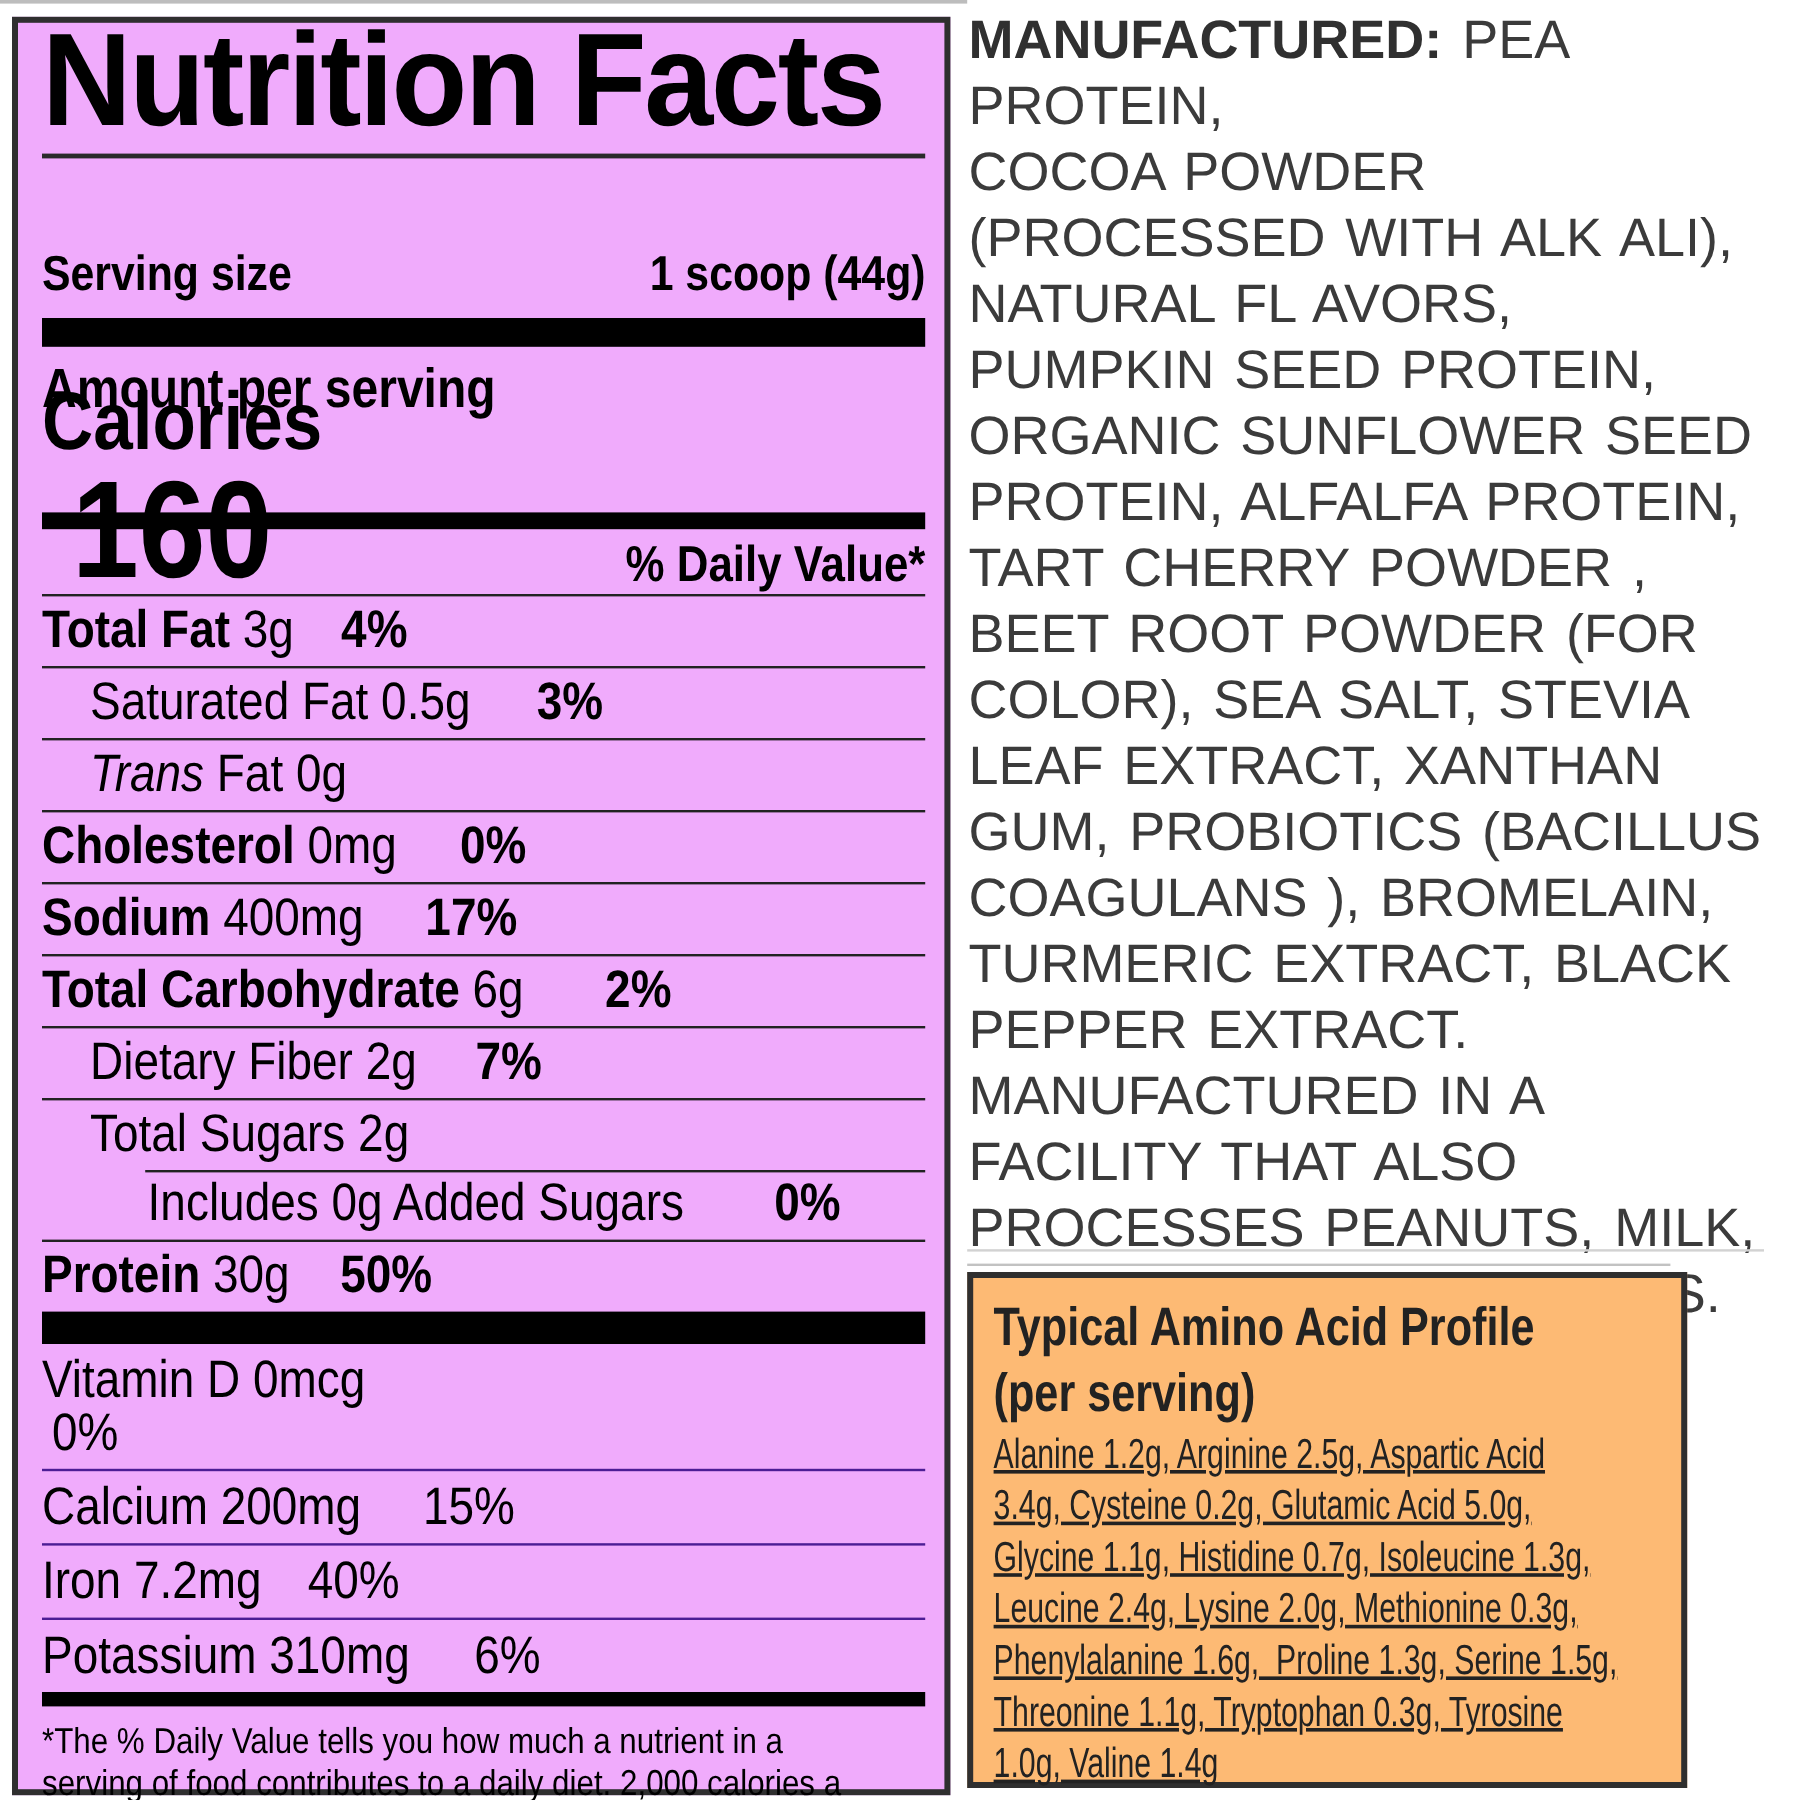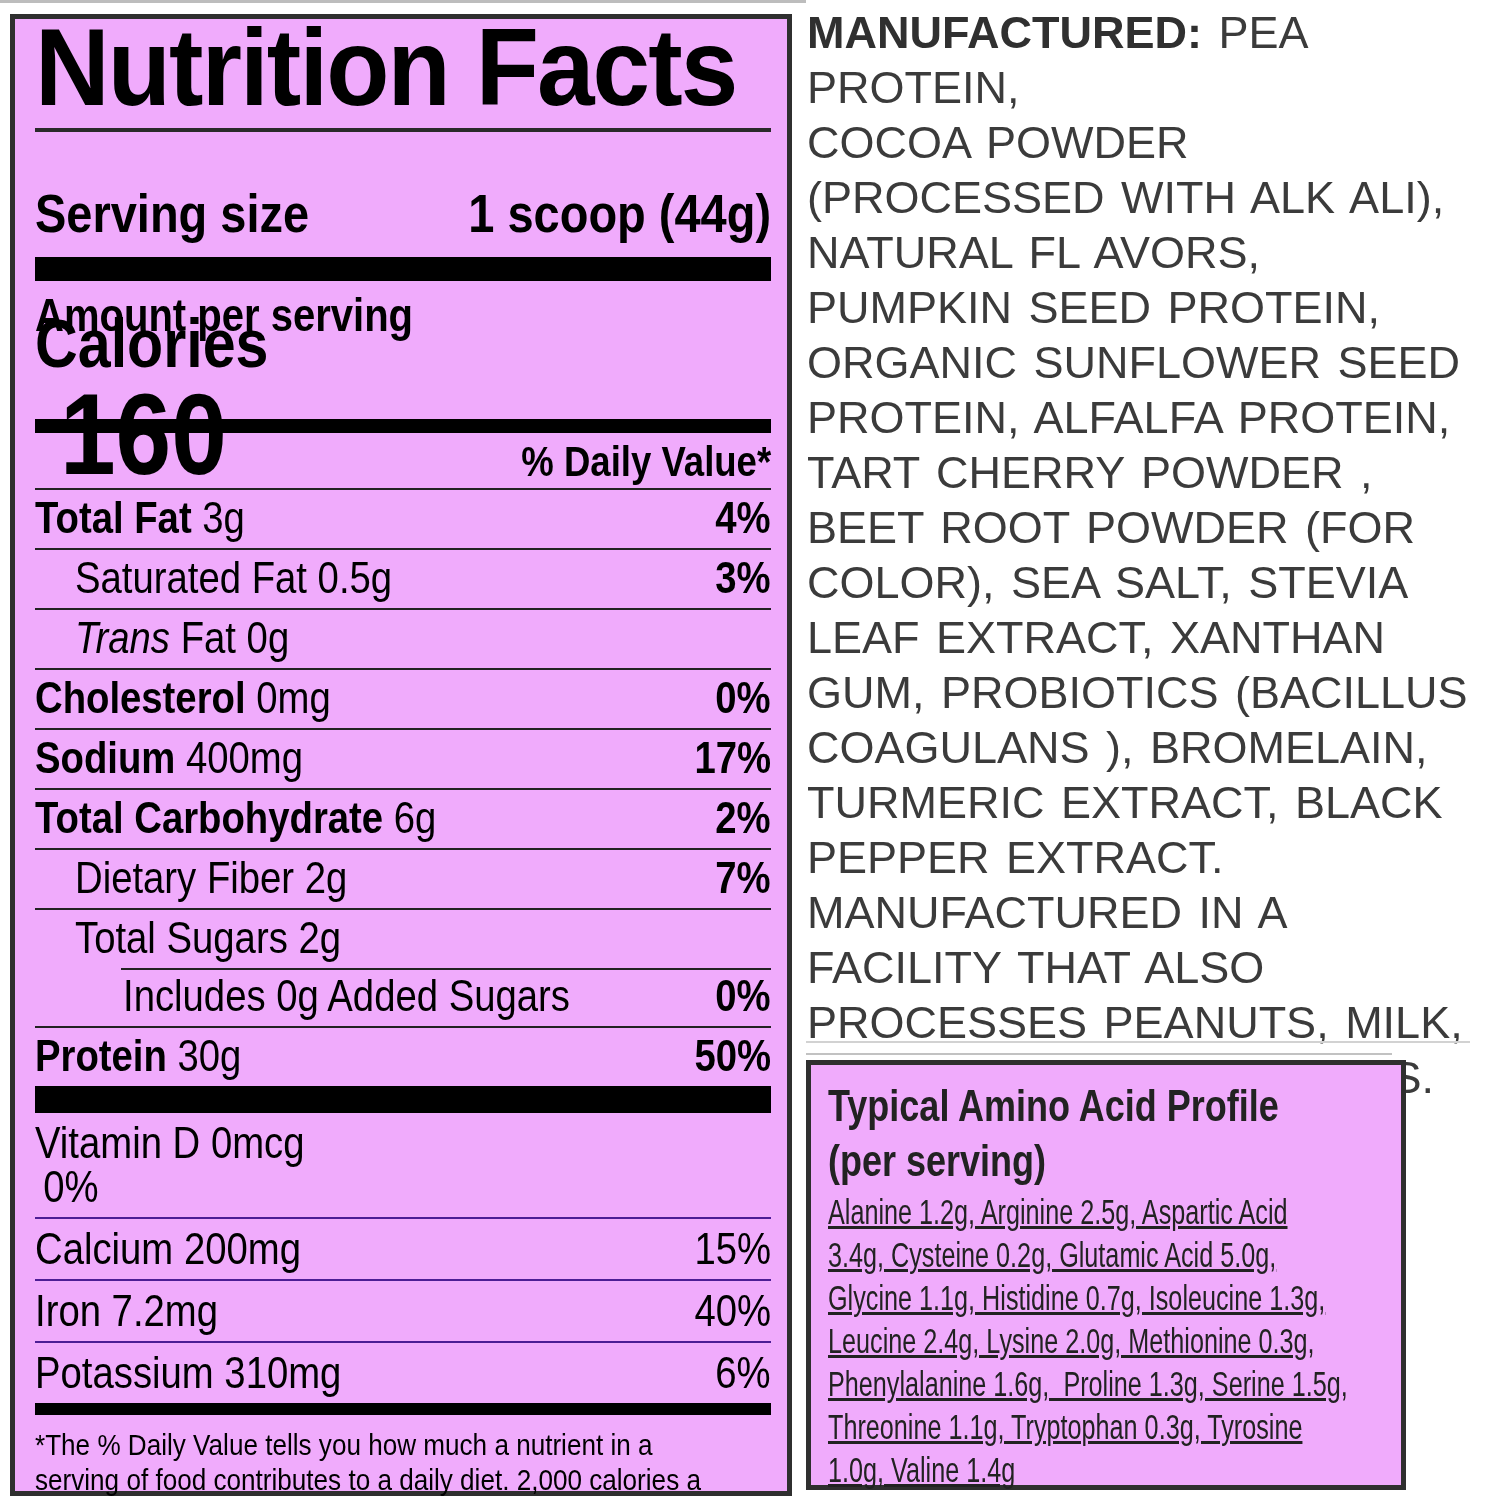--- a/index.html
+++ b/index.html
@@ -14,38 +14,38 @@
 
   .scaleL { display:inline-block; transform:scaleX(0.87); transform-origin:0 50%; white-space:nowrap; }
   .scaleR { display:inline-block; transform:scaleX(0.87); transform-origin:100% 50%; white-space:nowrap; }
 
   .nf-title { font-size:110px; font-weight:bold; line-height:0.95; margin-top:-4px; white-space:nowrap; }
   .nf-title .scaleL { transform:scaleX(0.94); letter-spacing:-2px; }
 
   .nf-hr { height:4px; background:#2a2a2a; margin-top:8px; }
 
   .serving { display:flex; justify-content:space-between; align-items:baseline;
-             font-weight:bold; font-size:54px; line-height:1.1; margin-top:52px; }
+             font-weight:bold; font-size:41px; line-height:1.1; margin-top:74px; }
 
   .bar { background:#000; }
   .bar1 { height:24px; margin-top:14px; }
   .bar2 { height:14px; margin-top:14px; }
   .bar3 { height:27px; }
   .bar4 { height:12px; }
 
   .aps { font-weight:bold; font-size:46px; line-height:1.05; margin-top:10px; }
 
   .cal-row { display:flex; justify-content:space-between; align-items:baseline;
              margin-top:-30px; height:96px;flex-direction:column; }
   .cal-label { font-weight:bold; font-size:68px; line-height:1; }
   .cal-value { font-weight:bold; font-size:115px; line-height:1; }
 
   .dv-head { text-align:right; font-weight:bold; font-size:42px; line-height:1.2; margin-top:4px; }
 
-  .row { display:flex; justify-content:space-between; align-items:baseline;
+  .row { display:flex; align-items:baseline;
          border-top:2px solid #222; padding:6px 0 8px; font-size:44px; line-height:1.0; }
   .row .nm { display:inline-block; transform:scaleX(0.87); transform-origin:0 50%; white-space:nowrap; }
   .row .dv { display:inline-block; transform:scaleX(0.87); transform-origin:100% 50%; white-space:nowrap; font-weight:bold; }
   .row.ind1 { padding-left:40px; }
   .row.ind2 { padding-left:88px; }
   .row.inset { border-top:none; position:relative; }
   .row.inset::before { content:""; position:absolute; left:86px; right:0; top:0; height:2px; background:#222; }
 
   .vrow { border-top:2px solid #4c1d95; }
   .vrow.first { border-top:none;flex-direction:column; }
@@ -59,21 +59,21 @@
   .ingredients { position:absolute; left:807px; top:5px; width:690px;
                  font-size:45px; line-height:55px; color:#3b3b3b;
                  white-space:pre-line; word-spacing:4px; }
   .ingredients b { color:#303030; }
 
   .faint-1 { position:absolute; left:806px; top:1041px; width:664px; height:2px; background:#d2d2d2; }
   .faint-2 { position:absolute; left:806px; top:1053px; width:586px; height:2px; background:#c2c2c2; }
 
   
   .amino { position:absolute; left:806px; top:1060px; width:600px; height:430px;
-           border:5px solid #2f2f2f; background:#f0abfc; padding:13px 0 0 17px; color:#222; }
+           border:5px solid #2f2f2f; background:#fdba74; padding:13px 0 0 17px; color:#222; }
   .amino-title { font-weight:bold; font-size:45px; line-height:55px;
                  transform:scaleX(0.8); transform-origin:0 0; white-space:nowrap; }
   .amino-body { margin-top:2px;text-decoration:underline; }
   .amino-line { font-size:35px; line-height:43px; transform:scaleX(0.72);
                 transform-origin:0 0; white-space:pre; }
 </style>
 </head>
 <body>
 
 <div class="top-faint"></div>

